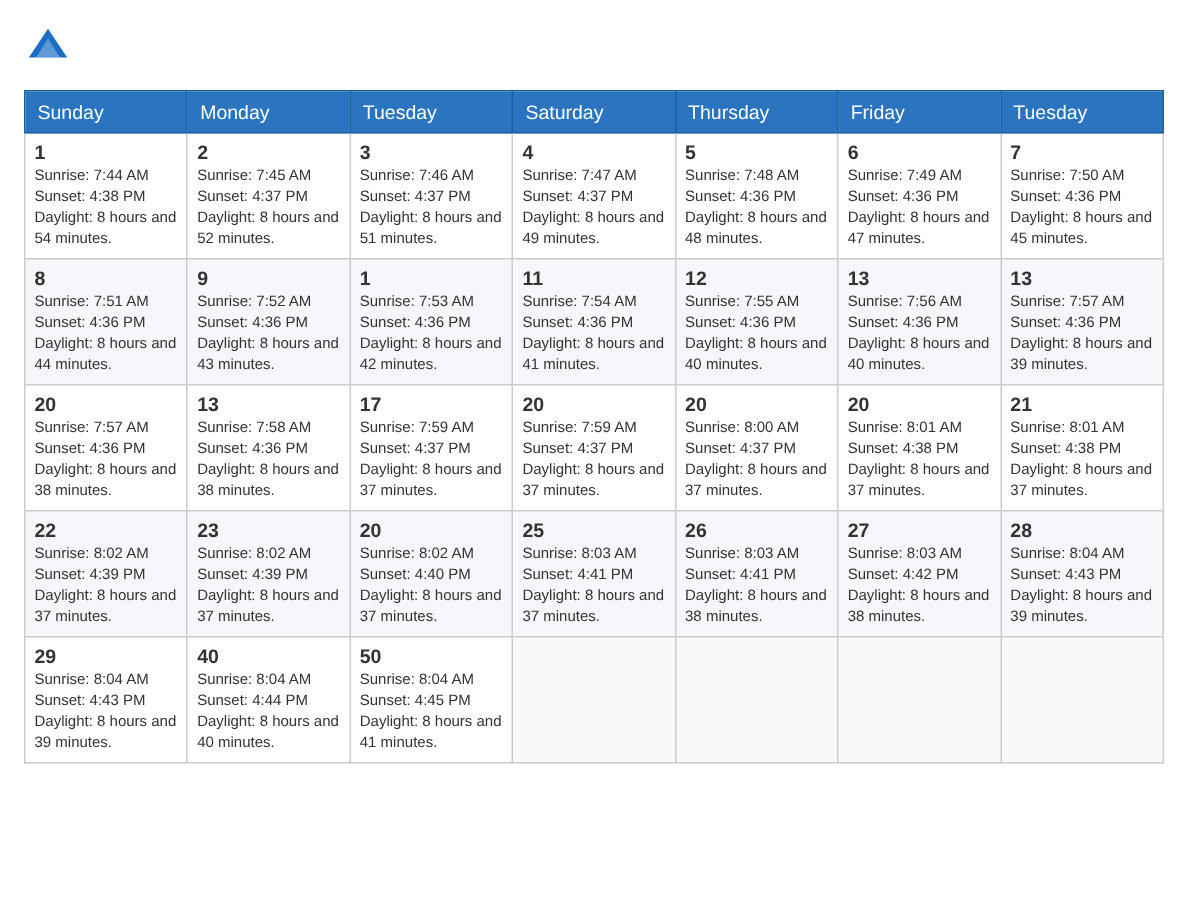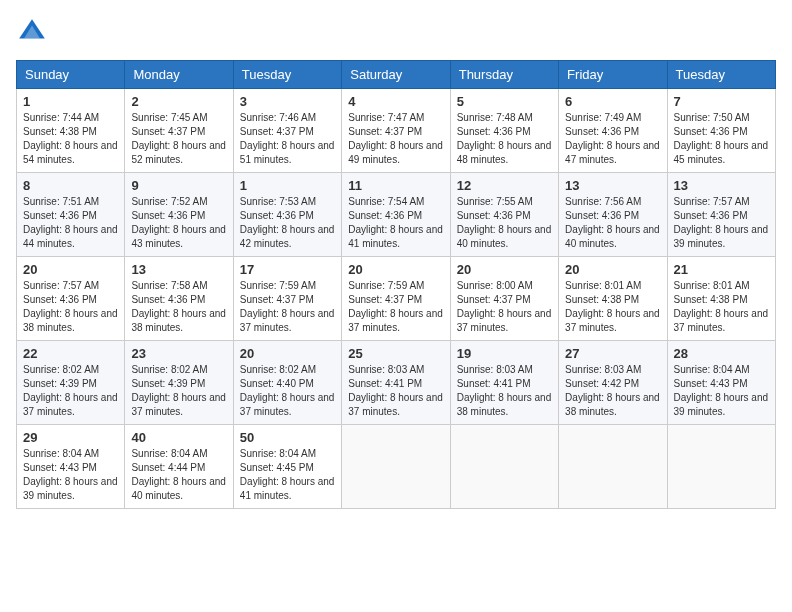--- a/index.html
+++ b/index.html
@@ -226,21 +226,21 @@
         </td>
         <td>
           <span class="day-num">20</span>
           <div class="cell-content">Sunrise: 8:02 AM<br>Sunset: 4:40 PM<br>Daylight: 8 hours and 37 minutes.</div>
         </td>
         <td>
           <span class="day-num">25</span>
           <div class="cell-content">Sunrise: 8:03 AM<br>Sunset: 4:41 PM<br>Daylight: 8 hours and 37 minutes.</div>
         </td>
         <td>
-          <span class="day-num">19</span>
+          <span class="day-num">26</span>
           <div class="cell-content">Sunrise: 8:03 AM<br>Sunset: 4:41 PM<br>Daylight: 8 hours and 38 minutes.</div>
         </td>
         <td>
           <span class="day-num">27</span>
           <div class="cell-content">Sunrise: 8:03 AM<br>Sunset: 4:42 PM<br>Daylight: 8 hours and 38 minutes.</div>
         </td>
         <td>
           <span class="day-num">28</span>
           <div class="cell-content">Sunrise: 8:04 AM<br>Sunset: 4:43 PM<br>Daylight: 8 hours and 39 minutes.</div>
         </td>

